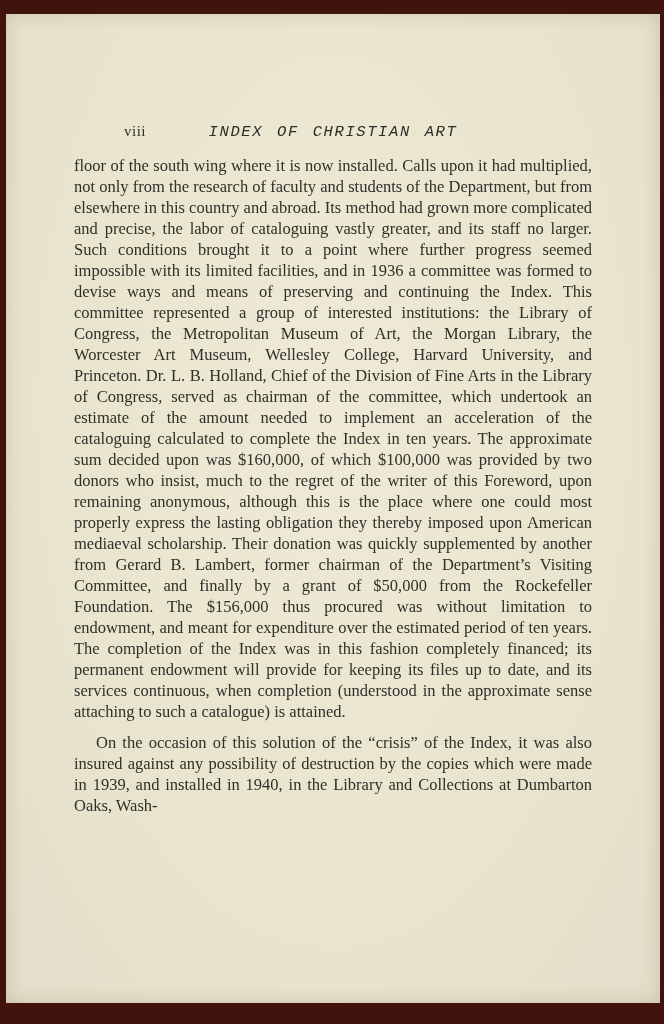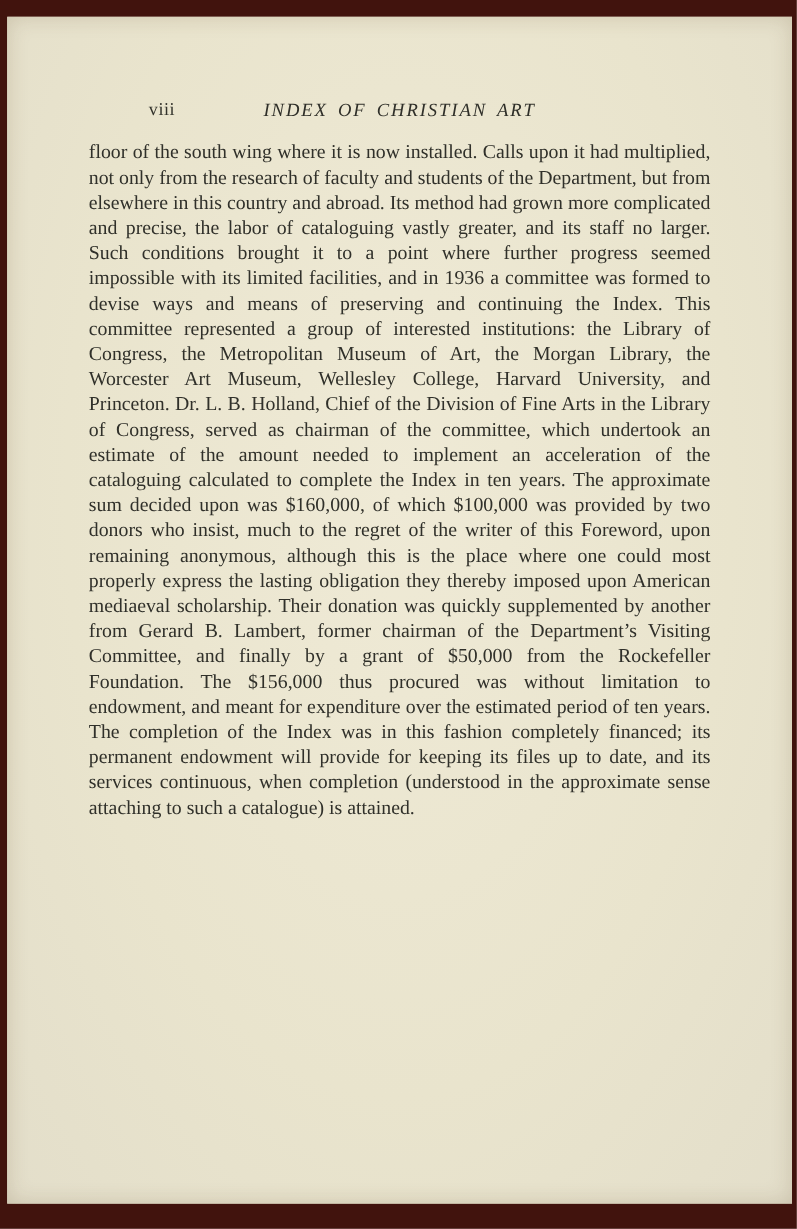--- a/index.html
+++ b/index.html
@@ -24,21 +24,21 @@
     left: 6px;
     right: 4px;
     bottom: 21px;
     background: #ebe6d1;
     background-image: radial-gradient(ellipse at 50% 40%, #efead6 0%, #e9e4cd 60%, #e3deca 100%);
     box-shadow: inset 0 0 18px rgba(90, 60, 30, 0.18);
   }
   .column {
     width: 538px;
     margin: 0 auto;
-    padding-top: 70px;
+    padding-top: 109px;
   }
   .running-head {
     position: relative;
     height: 22px;
     margin-bottom: 7px;
   }
   .folio {
     position: absolute;
     left: 60px;
     top: 0;
@@ -47,20 +47,21 @@
     letter-spacing: 0.5px;
   }
   .title {
     display: block;
     text-align: center;
     font-style: italic;
     font-size: 15.5px;
     letter-spacing: 1.6px;
     color: #2f2f29;
     word-spacing: 3px;
+    font-family: Liberation Mono, monospace;
   }
   .body-text {
     font-size: 16.5px;
     line-height: 21px;
     color: #30302a;
     text-align: justify;
     hyphens: auto;
     -webkit-hyphens: auto;
   }
   .body-text p {
@@ -75,16 +76,17 @@
 
 <div class="frame">
   <div class="page">
     <div class="column">
       <div class="running-head">
         <span class="folio">viii</span>
         <span class="title">INDEX OF CHRISTIAN ART</span>
       </div>
       <div class="body-text">
         <p>floor of the south wing where it is now installed. Calls upon it had multiplied, not only from the research of faculty and students of the Department, but from elsewhere in this country and abroad. Its method had grown more complicated and precise, the labor of cataloguing vastly greater, and its staff no larger. Such conditions brought it to a point where further progress seemed impossible with its limited facilities, and in 1936 a committee was formed to devise ways and means of preserving and continuing the Index. This committee represented a group of interested institutions: the Library of Congress, the Metropolitan Museum of Art, the Morgan Library, the Worcester Art Museum, Wellesley College, Harvard University, and Princeton. Dr. L. B. Holland, Chief of the Division of Fine Arts in the Library of Congress, served as chairman of the committee, which undertook an estimate of the amount needed to implement an acceleration of the cataloguing calculated to complete the Index in ten years. The approximate sum decided upon was $160,000, of which $100,000 was provided by two donors who insist, much to the regret of the writer of this Foreword, upon remaining anonymous, although this is the place where one could most properly express the lasting obligation they thereby imposed upon American mediaeval scholarship. Their donation was quickly supplemented by another from Gerard B. Lambert, former chairman of the Department’s Visiting Committee, and finally by a grant of $50,000 from the Rockefeller Foundation. The $156,000 thus procured was without limitation to endowment, and meant for expenditure over the estimated period of ten years. The completion of the Index was in this fashion completely financed; its permanent endowment will provide for keeping its files up to date, and its services continuous, when completion (understood in the approximate sense attaching to such a catalogue) is attained.</p>
+        <p class="indent">On the occasion of this solution of the “crisis” of the Index, it was also insured against any possibility of destruction by the copies which were made in 1939, and installed in 1940, in the Library and Collections at Dumbarton Oaks, Wash-</p>
       </div>
     </div>
   </div>
 </div>
 
 </body></html>

